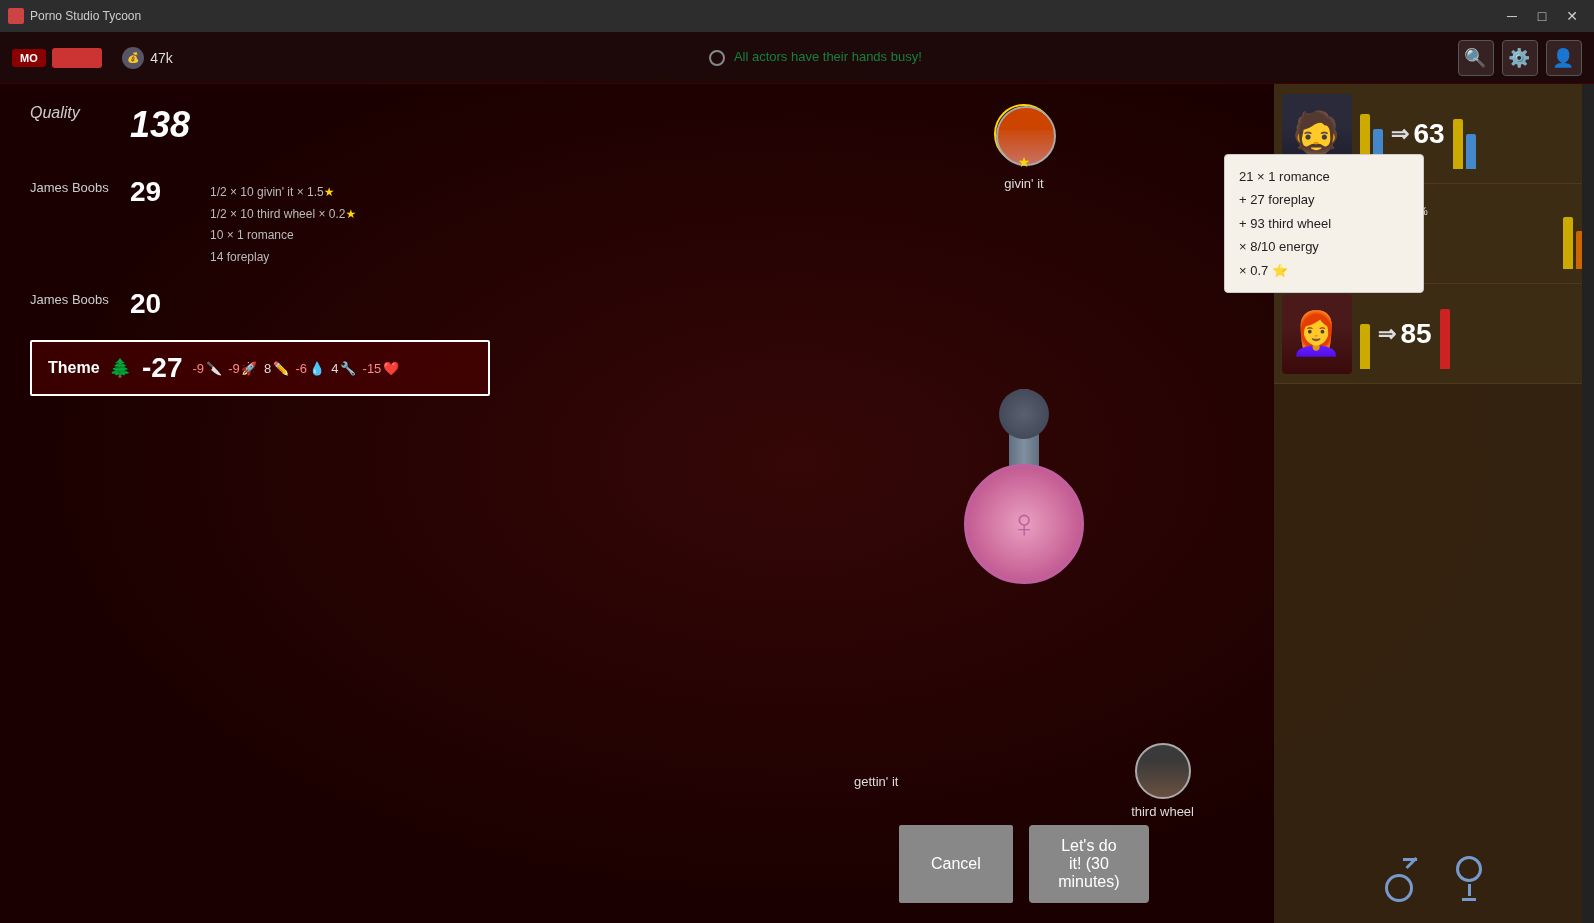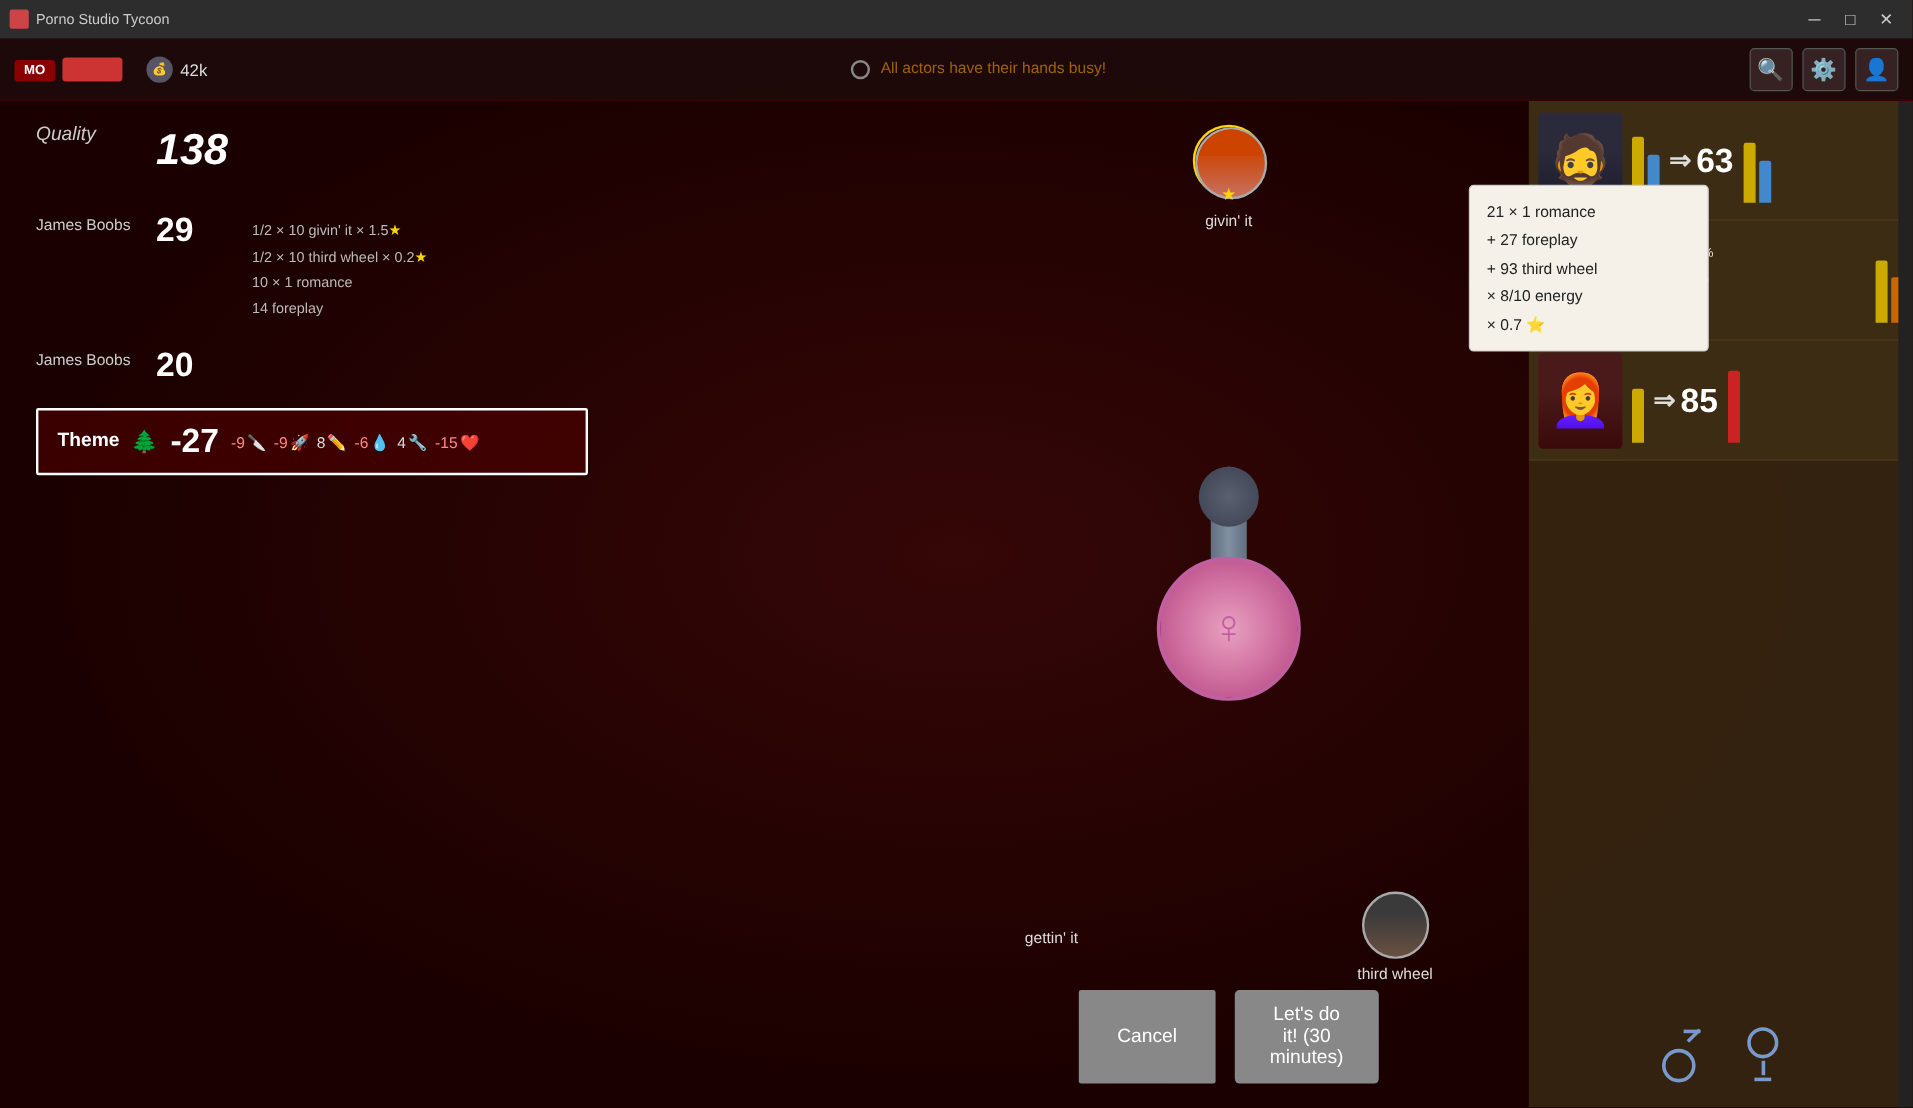--- a/index.html
+++ b/index.html
@@ -99,21 +99,21 @@
       border-radius: 50%;
       display: flex;
       align-items: center;
       justify-content: center;
       font-size: 10px;
       color: #aaa;
     }
     .notification {
       flex: 1;
       text-align: center;
-      color: #a16207;
+      color: #15803d;
       font-size: 13px;
     }
     .notif-icon {
       display: inline-block;
       width: 16px;
       height: 16px;
       border: 2px solid #888;
       border-radius: 50%;
       margin-right: 6px;
       vertical-align: middle;
@@ -521,21 +521,21 @@
   </div>
 </div>
 
 <div class="top-bar">
   <div>
     <span class="mo-badge">MO</span>
     <span style="display:inline-block;width:50px;height:20px;background:#cc3333;border-radius:3px;margin-left:2px;vertical-align:middle;"></span>
   </div>
   <div class="currency">
     <div class="currency-icon">💰</div>
-    <span>42k</span>
+    <span>47k</span>
   </div>
   <div class="notification">
     <span class="notif-icon"></span>
     <span>All actors have their hands busy!</span>
   </div>
   <div class="top-bar-right">
     <div class="top-icon-btn">🔍</div>
     <div class="top-icon-btn">⚙️</div>
     <div class="top-icon-btn">👤</div>
   </div>

